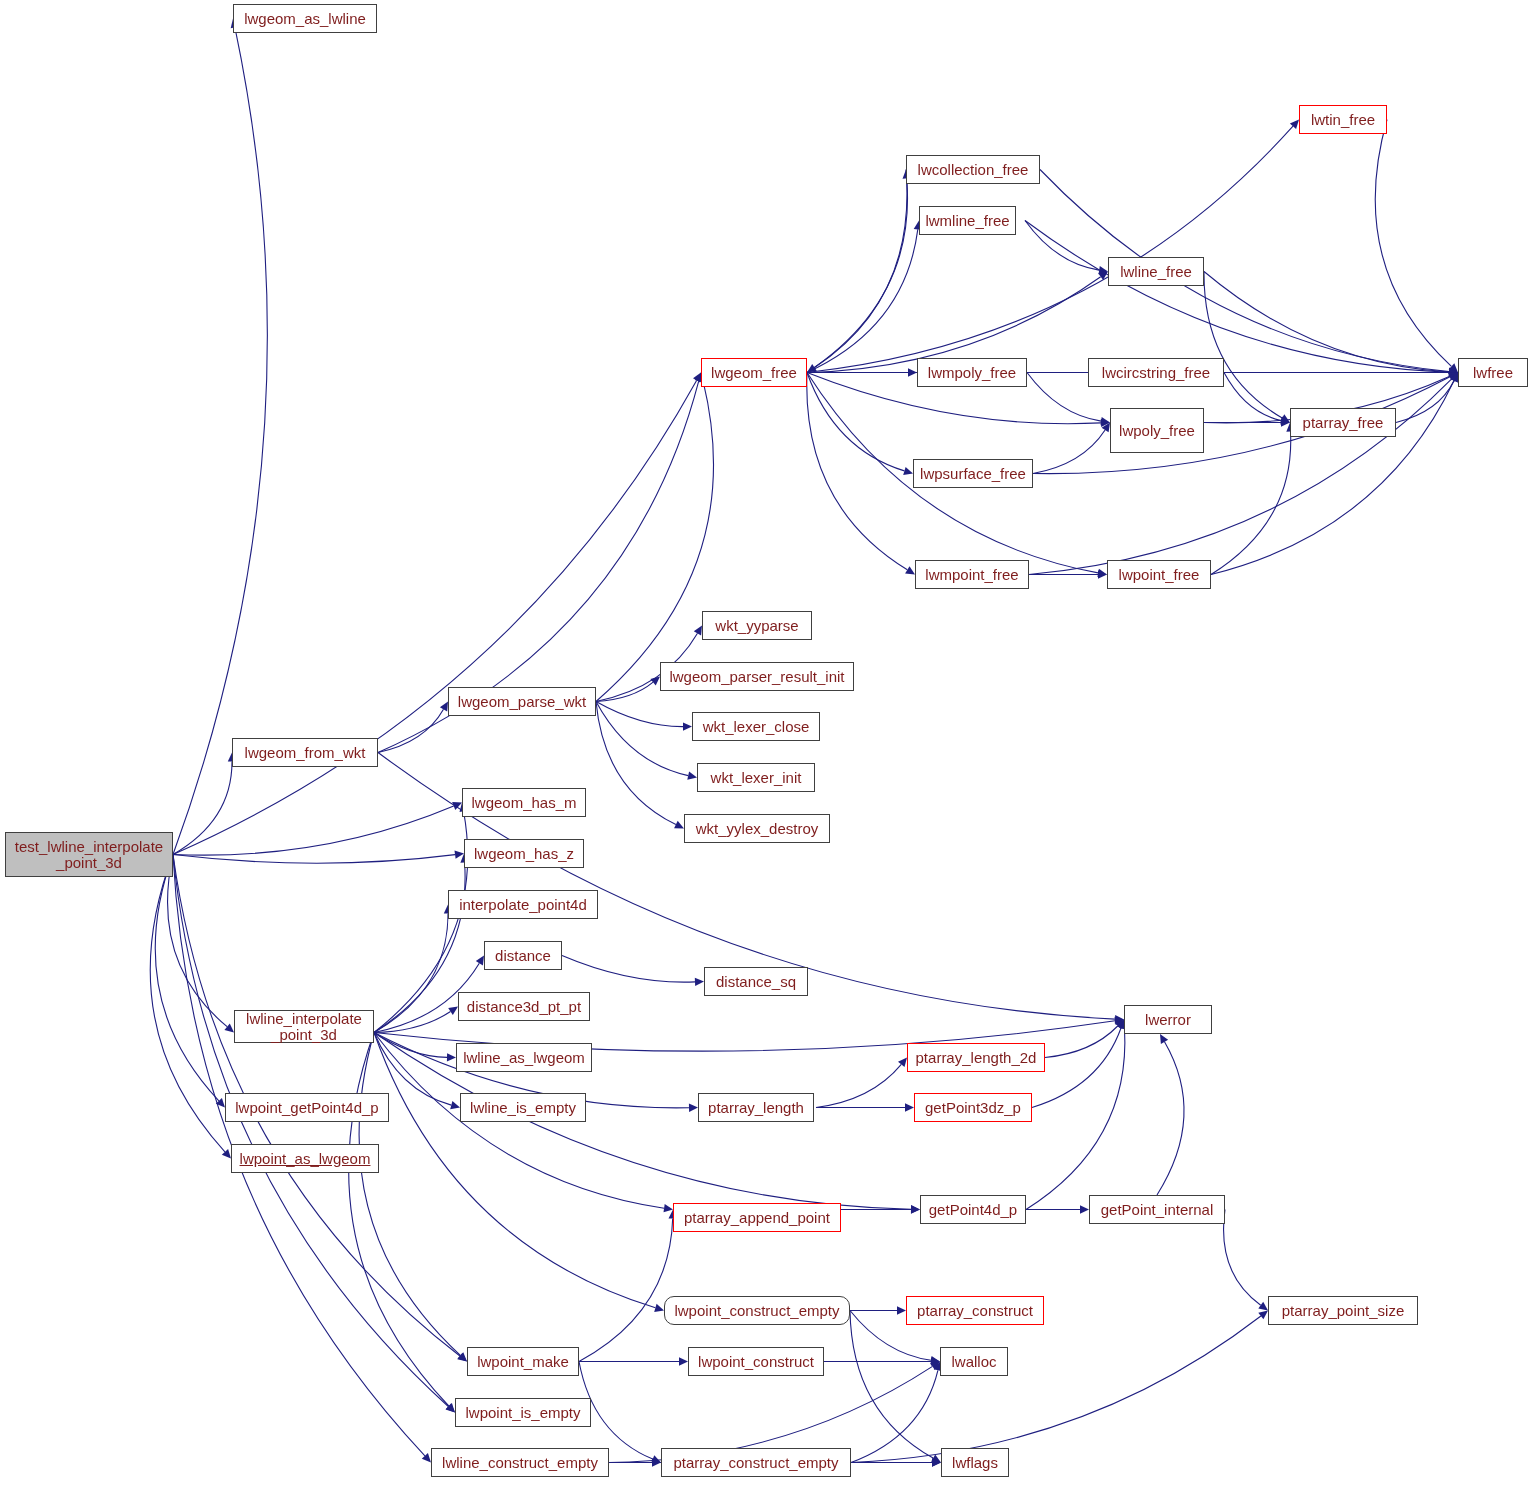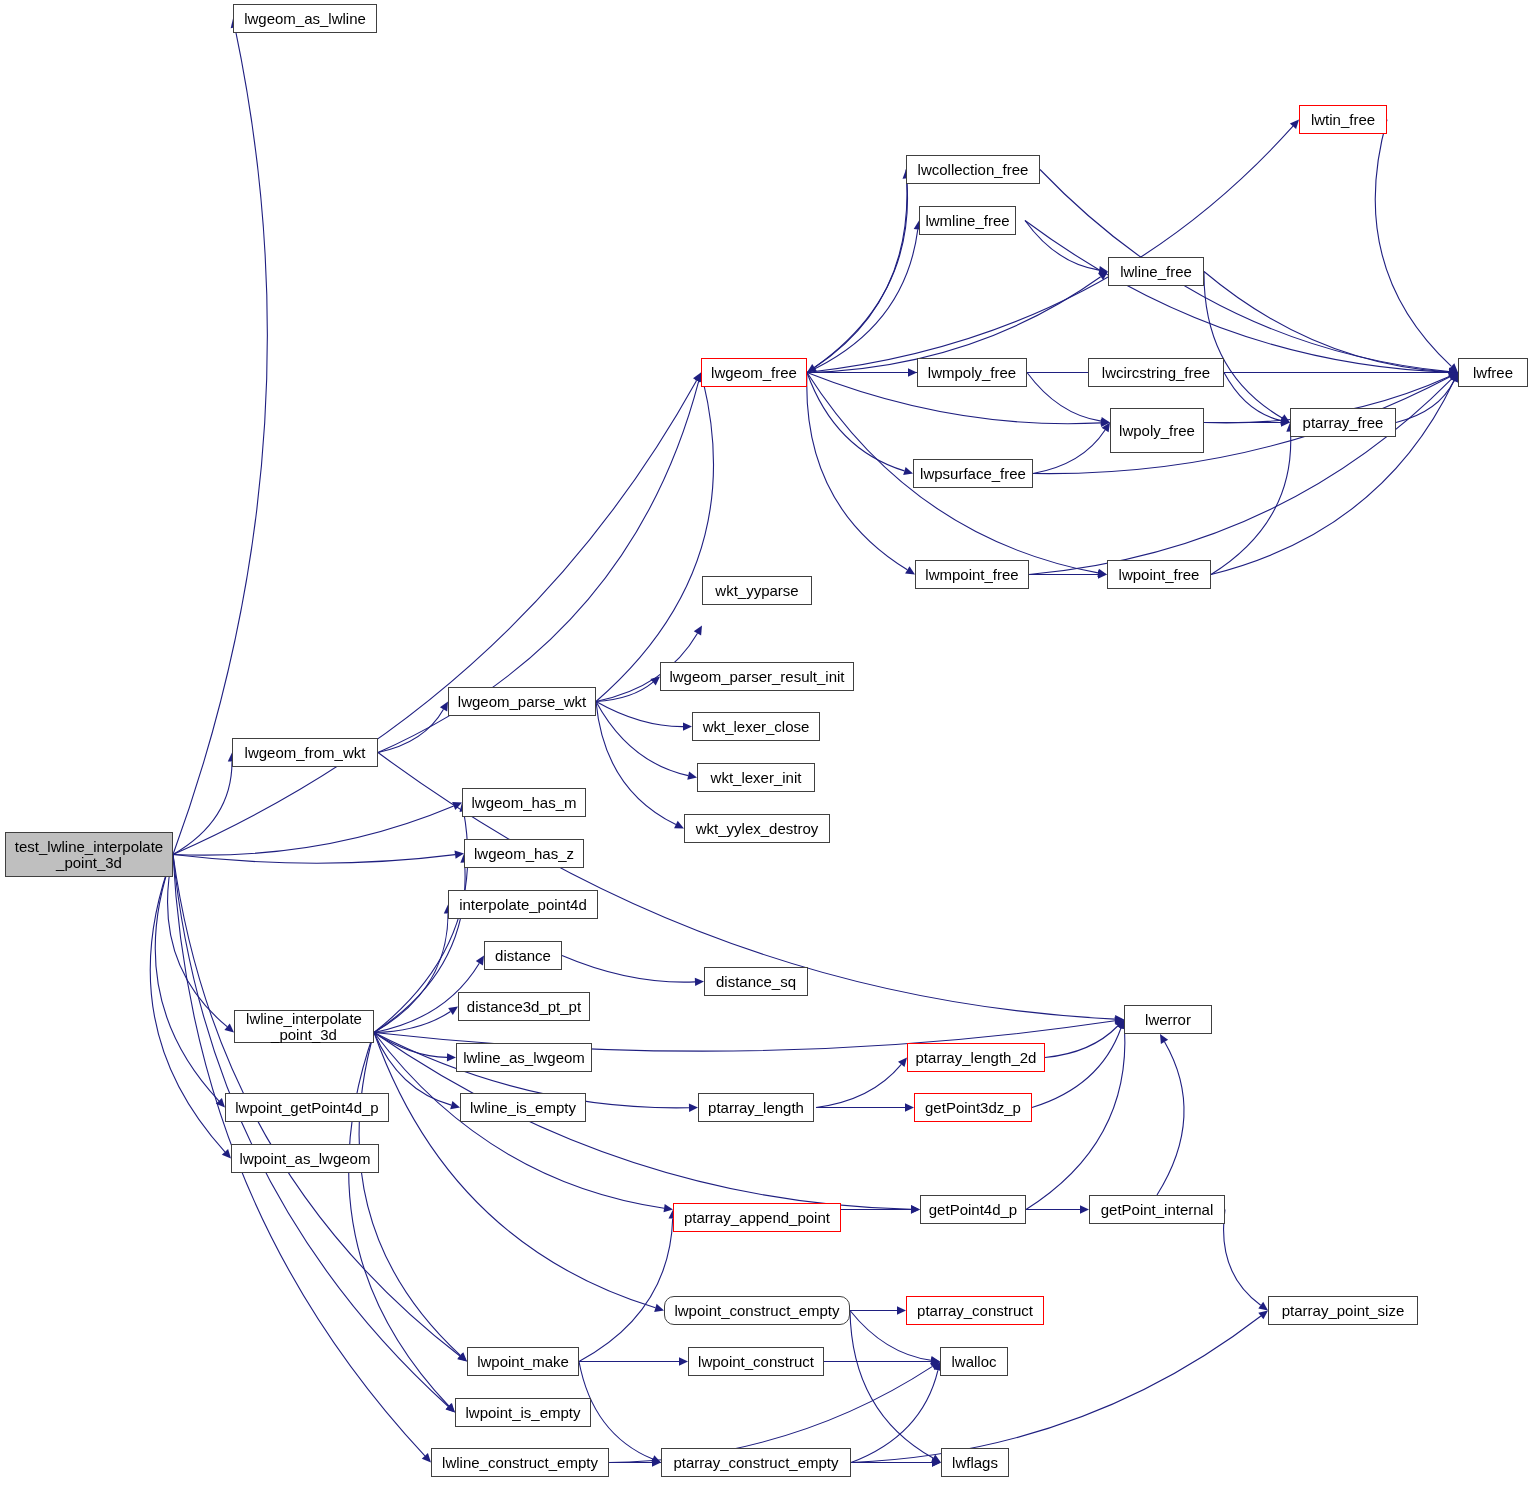--- a/index.html
+++ b/index.html
@@ -19,21 +19,21 @@
     left: 0; top: 0;
     width: 1531px;
     height: 1500px;
     pointer-events: none;
   }
   .node {
     position: absolute;
     box-sizing: border-box;
     border: 1px solid #404040;
     background: #ffffff;
-    color: #000000;
+    color: #7f1d1d;
     font-size: 15px;
     line-height: 1.05;
     display: flex;
     align-items: center;
     justify-content: center;
     text-align: center;
     white-space: pre;
     cursor: pointer;
   }
   .node.red { border-color: #ff0000; }
@@ -234,21 +234,21 @@
       <div class="node" style="left: 1108px; top: 257px; width: 96px; height: 29px;"><span class="lbl">lwline_free</span></div>
       <div class="node red" style="left: 701px; top: 358px; width: 106px; height: 29px;"><span class="lbl">lwgeom_free</span></div>
       <div class="node" style="left: 917px; top: 358px; width: 110px; height: 29px;"><span class="lbl">lwmpoly_free</span></div>
       <div class="node" style="left: 1088px; top: 358px; width: 136px; height: 29px;"><span class="lbl">lwcircstring_free</span></div>
       <div class="node" style="left: 1458px; top: 358px; width: 70px; height: 29px;"><span class="lbl">lwfree</span></div>
       <div class="node" style="left: 1110px; top: 408px; width: 94px; height: 45px;"><span class="lbl">lwpoly_free</span></div>
       <div class="node" style="left: 1290px; top: 408px; width: 106px; height: 29px;"><span class="lbl">ptarray_free</span></div>
       <div class="node" style="left: 913px; top: 459px; width: 120px; height: 29px;"><span class="lbl">lwpsurface_free</span></div>
       <div class="node" style="left: 915px; top: 560px; width: 114px; height: 29px;"><span class="lbl">lwmpoint_free</span></div>
       <div class="node" style="left: 1107px; top: 560px; width: 104px; height: 29px;"><span class="lbl">lwpoint_free</span></div>
-      <div class="node" style="left: 702px; top: 576px; width: 110px; height: 29px;"><span class="lbl">wkt_yyparse</span></div>
+      <div class="node" style="left: 702px; top: 611px; width: 110px; height: 29px;"><span class="lbl">wkt_yyparse</span></div>
       <div class="node" style="left: 660px; top: 662px; width: 194px; height: 29px;"><span class="lbl">lwgeom_parser_result_init</span></div>
       <div class="node" style="left: 448px; top: 687px; width: 148px; height: 29px;"><span class="lbl">lwgeom_parse_wkt</span></div>
       <div class="node" style="left: 692px; top: 712px; width: 128px; height: 29px;"><span class="lbl">wkt_lexer_close</span></div>
       <div class="node" style="left: 232px; top: 738px; width: 146px; height: 29px;"><span class="lbl">lwgeom_from_wkt</span></div>
       <div class="node" style="left: 697px; top: 763px; width: 118px; height: 29px;"><span class="lbl">wkt_lexer_init</span></div>
       <div class="node" style="left: 462px; top: 788px; width: 124px; height: 29px;"><span class="lbl">lwgeom_has_m</span></div>
       <div class="node" style="left: 684px; top: 814px; width: 146px; height: 29px;"><span class="lbl">wkt_yylex_destroy</span></div>
       <div class="node current" style="left: 5px; top: 832px; width: 168px; height: 45px;"><span class="lbl">test_lwline_interpolate
 _point_3d</span></div>
       <div class="node" style="left: 464px; top: 839px; width: 120px; height: 29px;"><span class="lbl">lwgeom_has_z</span></div>
@@ -258,21 +258,21 @@
       <div class="node" style="left: 458px; top: 992px; width: 132px; height: 29px;"><span class="lbl">distance3d_pt_pt</span></div>
       <div class="node" style="left: 1124px; top: 1005px; width: 88px; height: 29px;"><span class="lbl">lwerror</span></div>
       <div class="node" style="left: 234px; top: 1010px; width: 140px; height: 33px;"><span class="lbl">lwline_interpolate
 _point_3d</span></div>
       <div class="node" style="left: 456px; top: 1043px; width: 136px; height: 29px;"><span class="lbl">lwline_as_lwgeom</span></div>
       <div class="node red" style="left: 907px; top: 1043px; width: 138px; height: 29px;"><span class="lbl">ptarray_length_2d</span></div>
       <div class="node" style="left: 460px; top: 1093px; width: 126px; height: 29px;"><span class="lbl">lwline_is_empty</span></div>
       <div class="node" style="left: 698px; top: 1093px; width: 116px; height: 29px;"><span class="lbl">ptarray_length</span></div>
       <div class="node red" style="left: 914px; top: 1093px; width: 118px; height: 29px;"><span class="lbl">getPoint3dz_p</span></div>
       <div class="node" style="left: 225px; top: 1093px; width: 164px; height: 29px;"><span class="lbl">lwpoint_getPoint4d_p</span></div>
-      <div class="node" style="left: 231px; top: 1144px; width: 148px; height: 29px;"><span class="lbl">lwpoint_as_lwgeom</span></div>
+      <div class="node" style="left: 231px; top: 1144px; width: 148px; height: 29px; text-decoration: underline;"><span class="lbl">lwpoint_as_lwgeom</span></div>
       <div class="node red" style="left: 673px; top: 1195px; width: 168px; height: 29px; margin-top: 8px;"><span class="lbl">ptarray_append_point</span></div>
       <div class="node" style="left: 920px; top: 1195px; width: 106px; height: 29px;"><span class="lbl">getPoint4d_p</span></div>
       <div class="node" style="left: 1089px; top: 1195px; width: 136px; height: 29px;"><span class="lbl">getPoint_internal</span></div>
       <div class="node" style="left: 664px; top: 1296px; width: 186px; height: 29px; border-radius: 10px;"><span class="lbl">lwpoint_construct_empty</span></div>
       <div class="node red" style="left: 906px; top: 1296px; width: 138px; height: 29px;"><span class="lbl">ptarray_construct</span></div>
       <div class="node" style="left: 1268px; top: 1296px; width: 150px; height: 29px;"><span class="lbl">ptarray_point_size</span></div>
       <div class="node" style="left: 467px; top: 1347px; width: 112px; height: 29px;"><span class="lbl">lwpoint_make</span></div>
       <div class="node" style="left: 688px; top: 1347px; width: 136px; height: 29px;"><span class="lbl">lwpoint_construct</span></div>
       <div class="node" style="left: 940px; top: 1347px; width: 68px; height: 29px;"><span class="lbl">lwalloc</span></div>
       <div class="node" style="left: 455px; top: 1398px; width: 136px; height: 29px;"><span class="lbl">lwpoint_is_empty</span></div>

